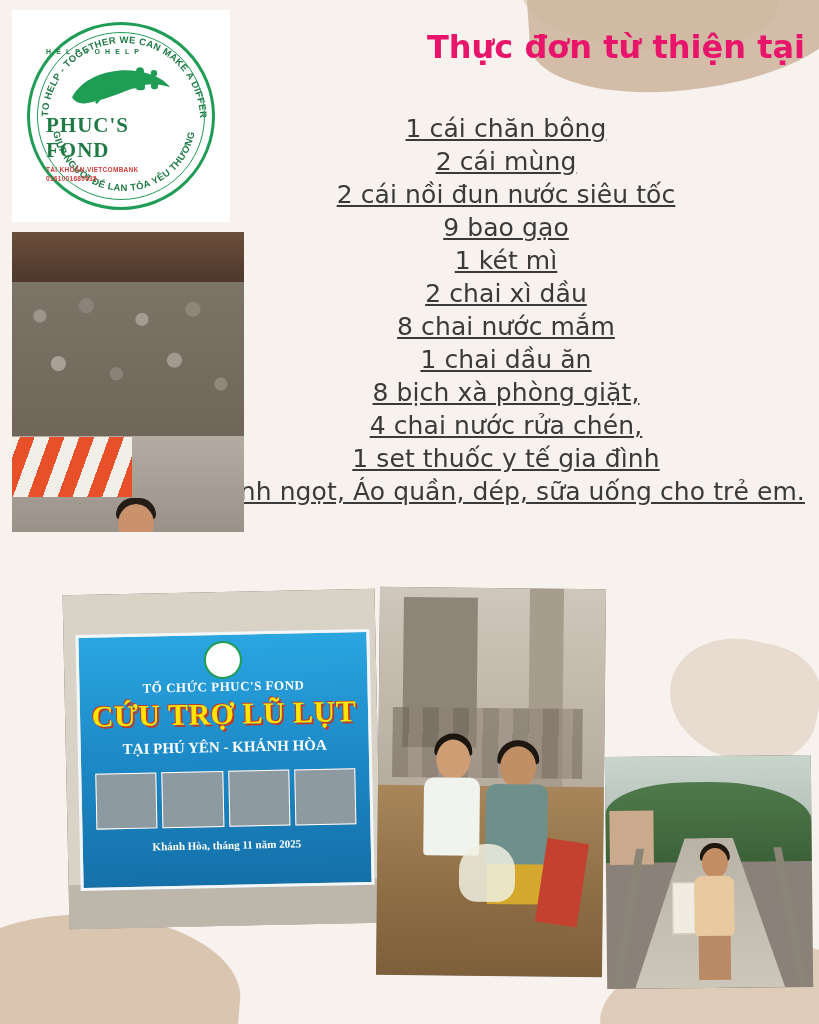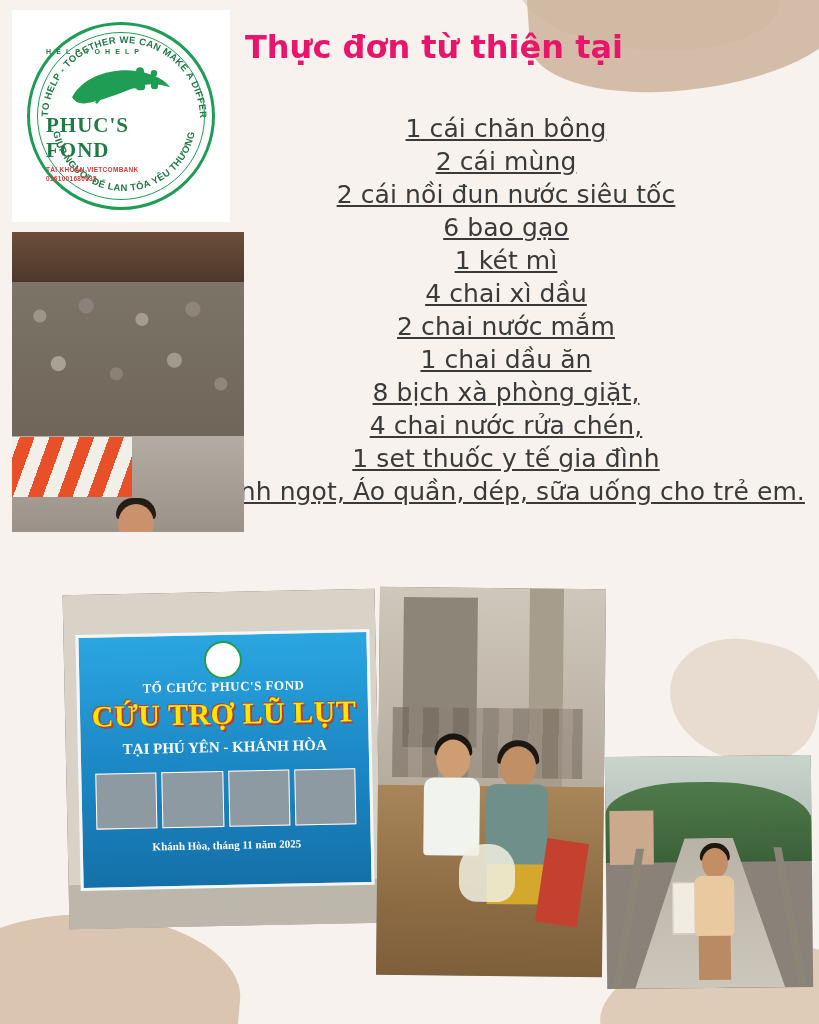--- a/index.html
+++ b/index.html
@@ -150,21 +150,21 @@
     margin-top: 3px;
     line-height: 1.35;
   }
 
   
   .headline {
     position: absolute;
     left: 245px;
     top: 24px;
     width: 560px;
-    text-align: left;
+    text-align: right;
     font-family: "DejaVu Sans", sans-serif;
     color: #e8156b;
     font-size: 32px;
     font-weight: bold;
     line-height: 1.45;
   }
   .headline .l2 { display: block; }
 
   
   .items {
@@ -445,24 +445,24 @@
 </div>
 
 <div class="headline">
   <span>Thực đơn từ thiện tại</span>
 </div>
 
 <div class="items">
   <div>1 cái chăn bông</div>
   <div>2 cái mùng</div>
   <div>2 cái nồi đun nước siêu tốc</div>
-  <div>6 bao gạo</div>
+  <div>9 bao gạo</div>
   <div>1 két mì</div>
-  <div>4 chai xì dầu</div>
-  <div>2 chai nước mắm</div>
+  <div>2 chai xì dầu</div>
+  <div>8 chai nước mắm</div>
   <div>1 chai dầu ăn</div>
   <div>8 bịch xà phòng giặt,</div>
   <div>4 chai nước rửa chén,</div>
   <div>1 set thuốc y tế gia đình</div>
   <div>Bánh ngọt, Áo quần, dép, sữa uống cho trẻ em.</div>
 </div>
 
 <div class="photo photo-boy">
   <div class="p1-roof"></div>
   <div class="p1-wall"></div>

